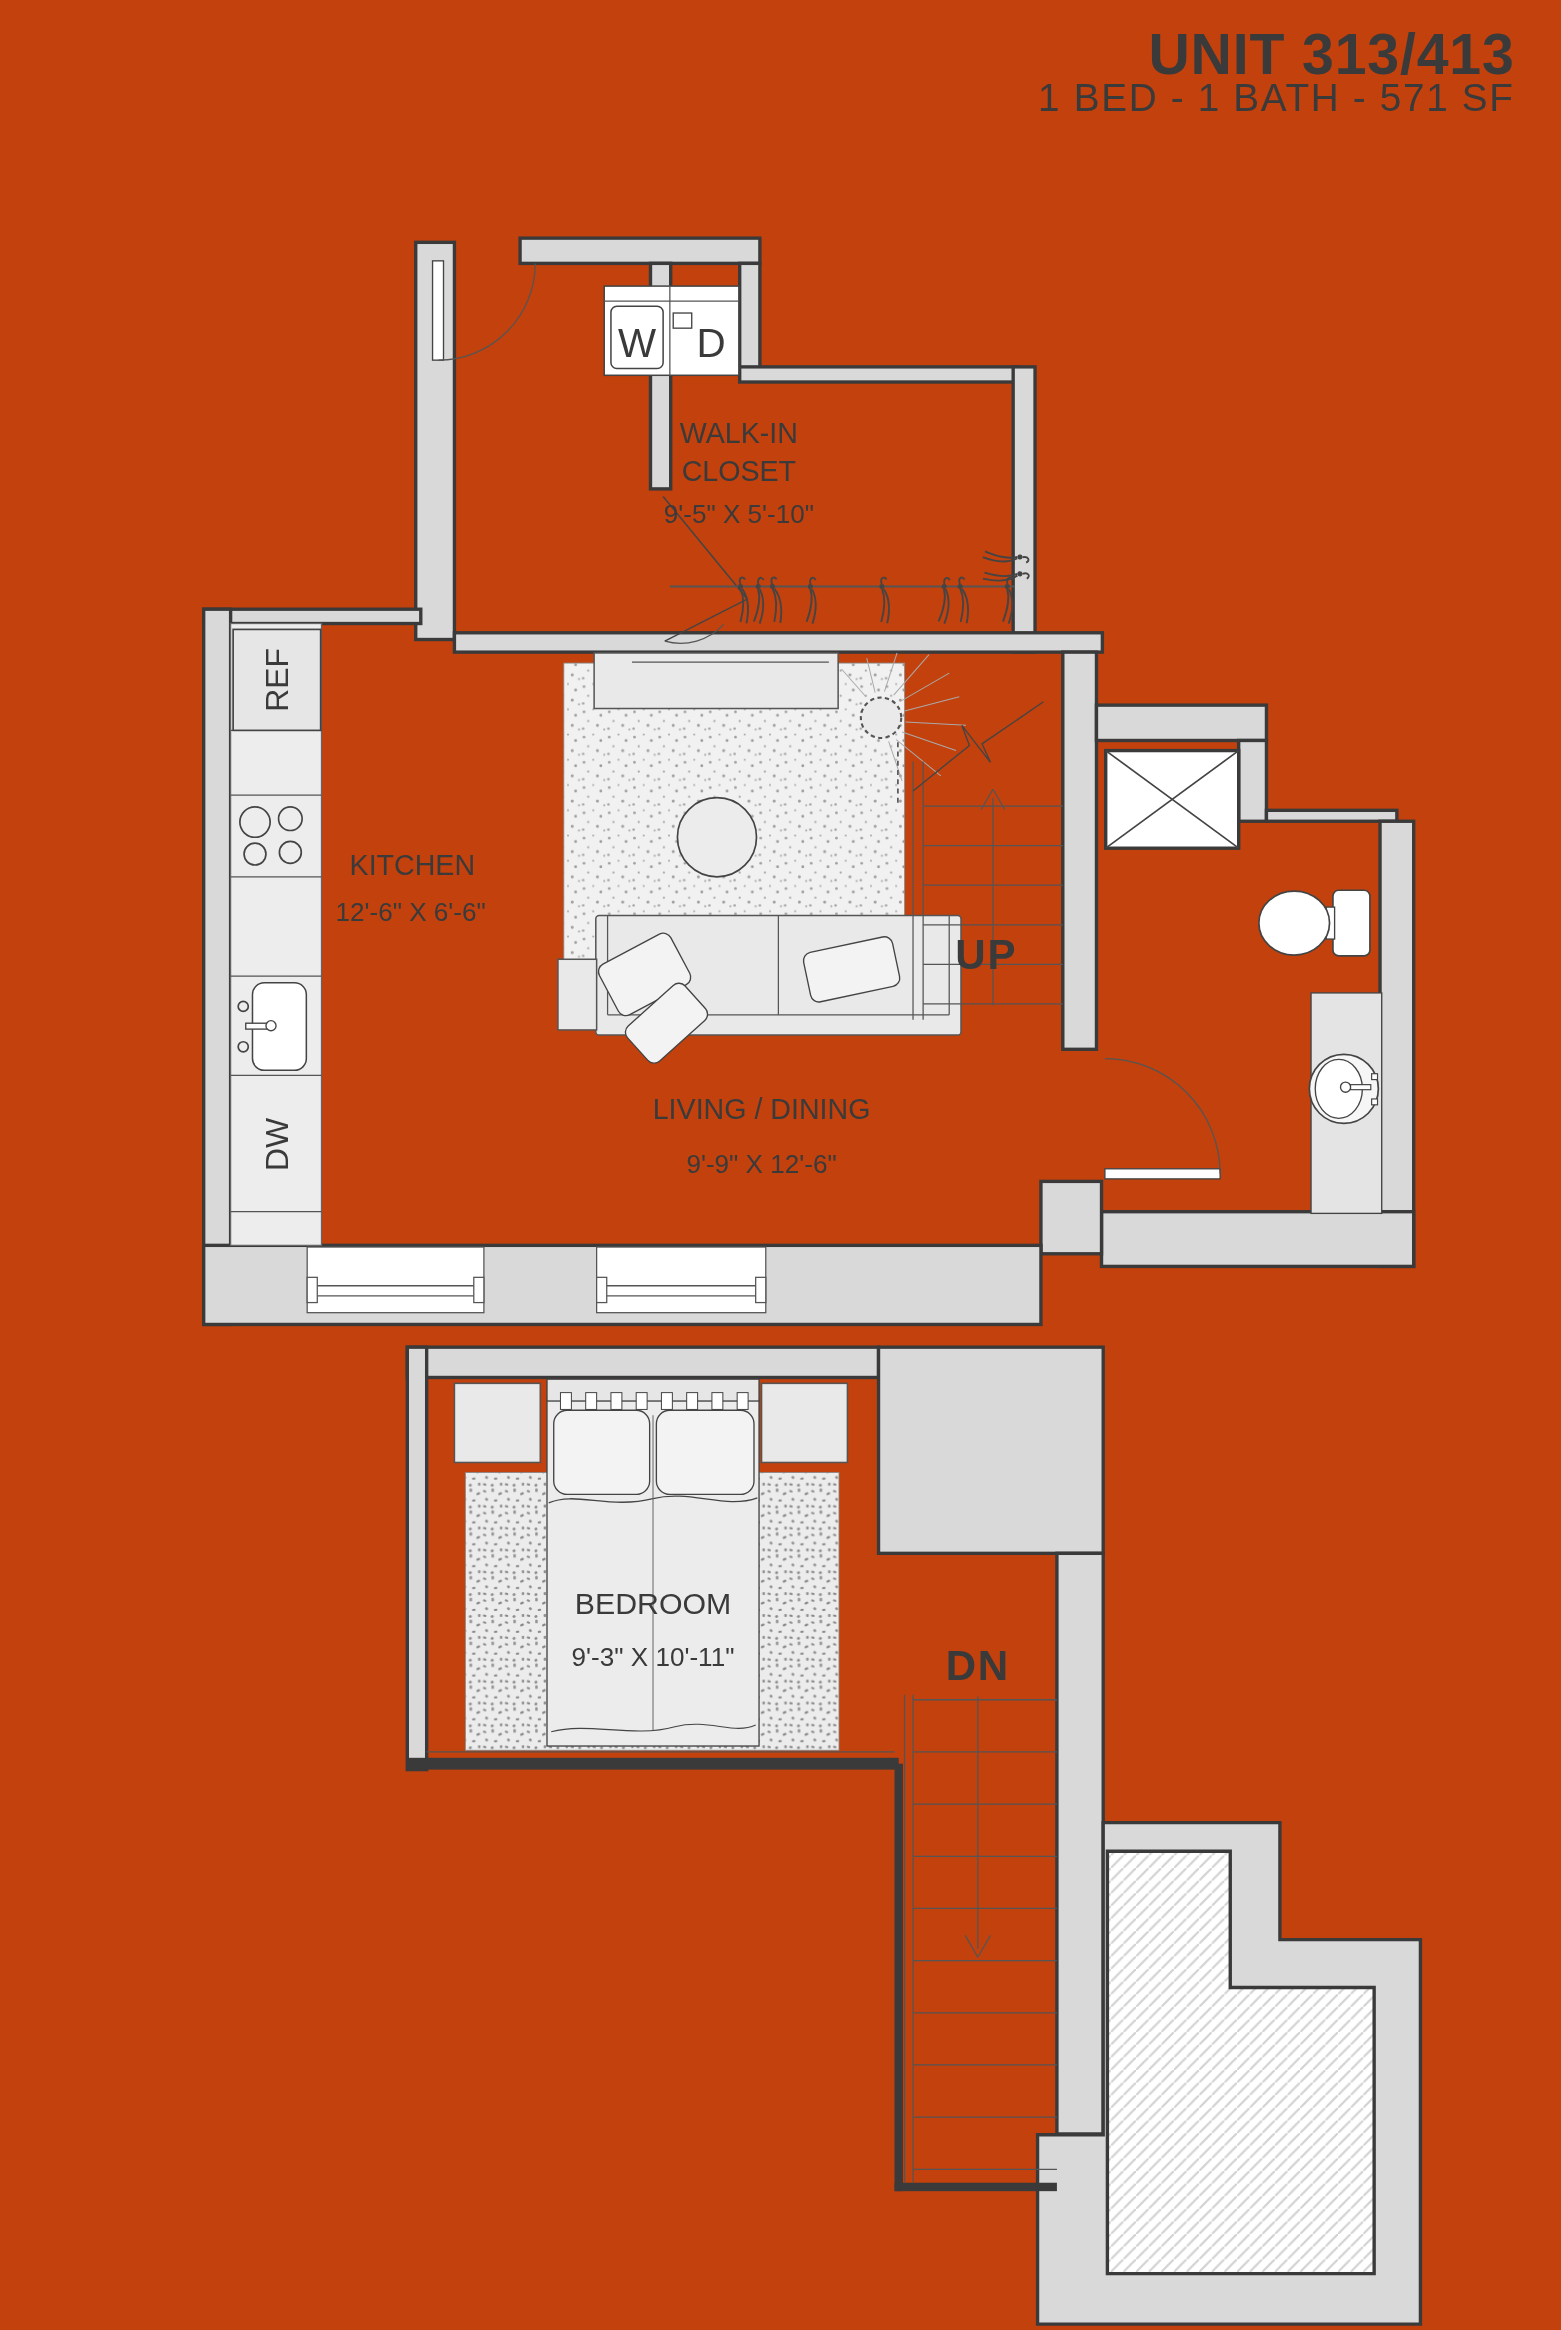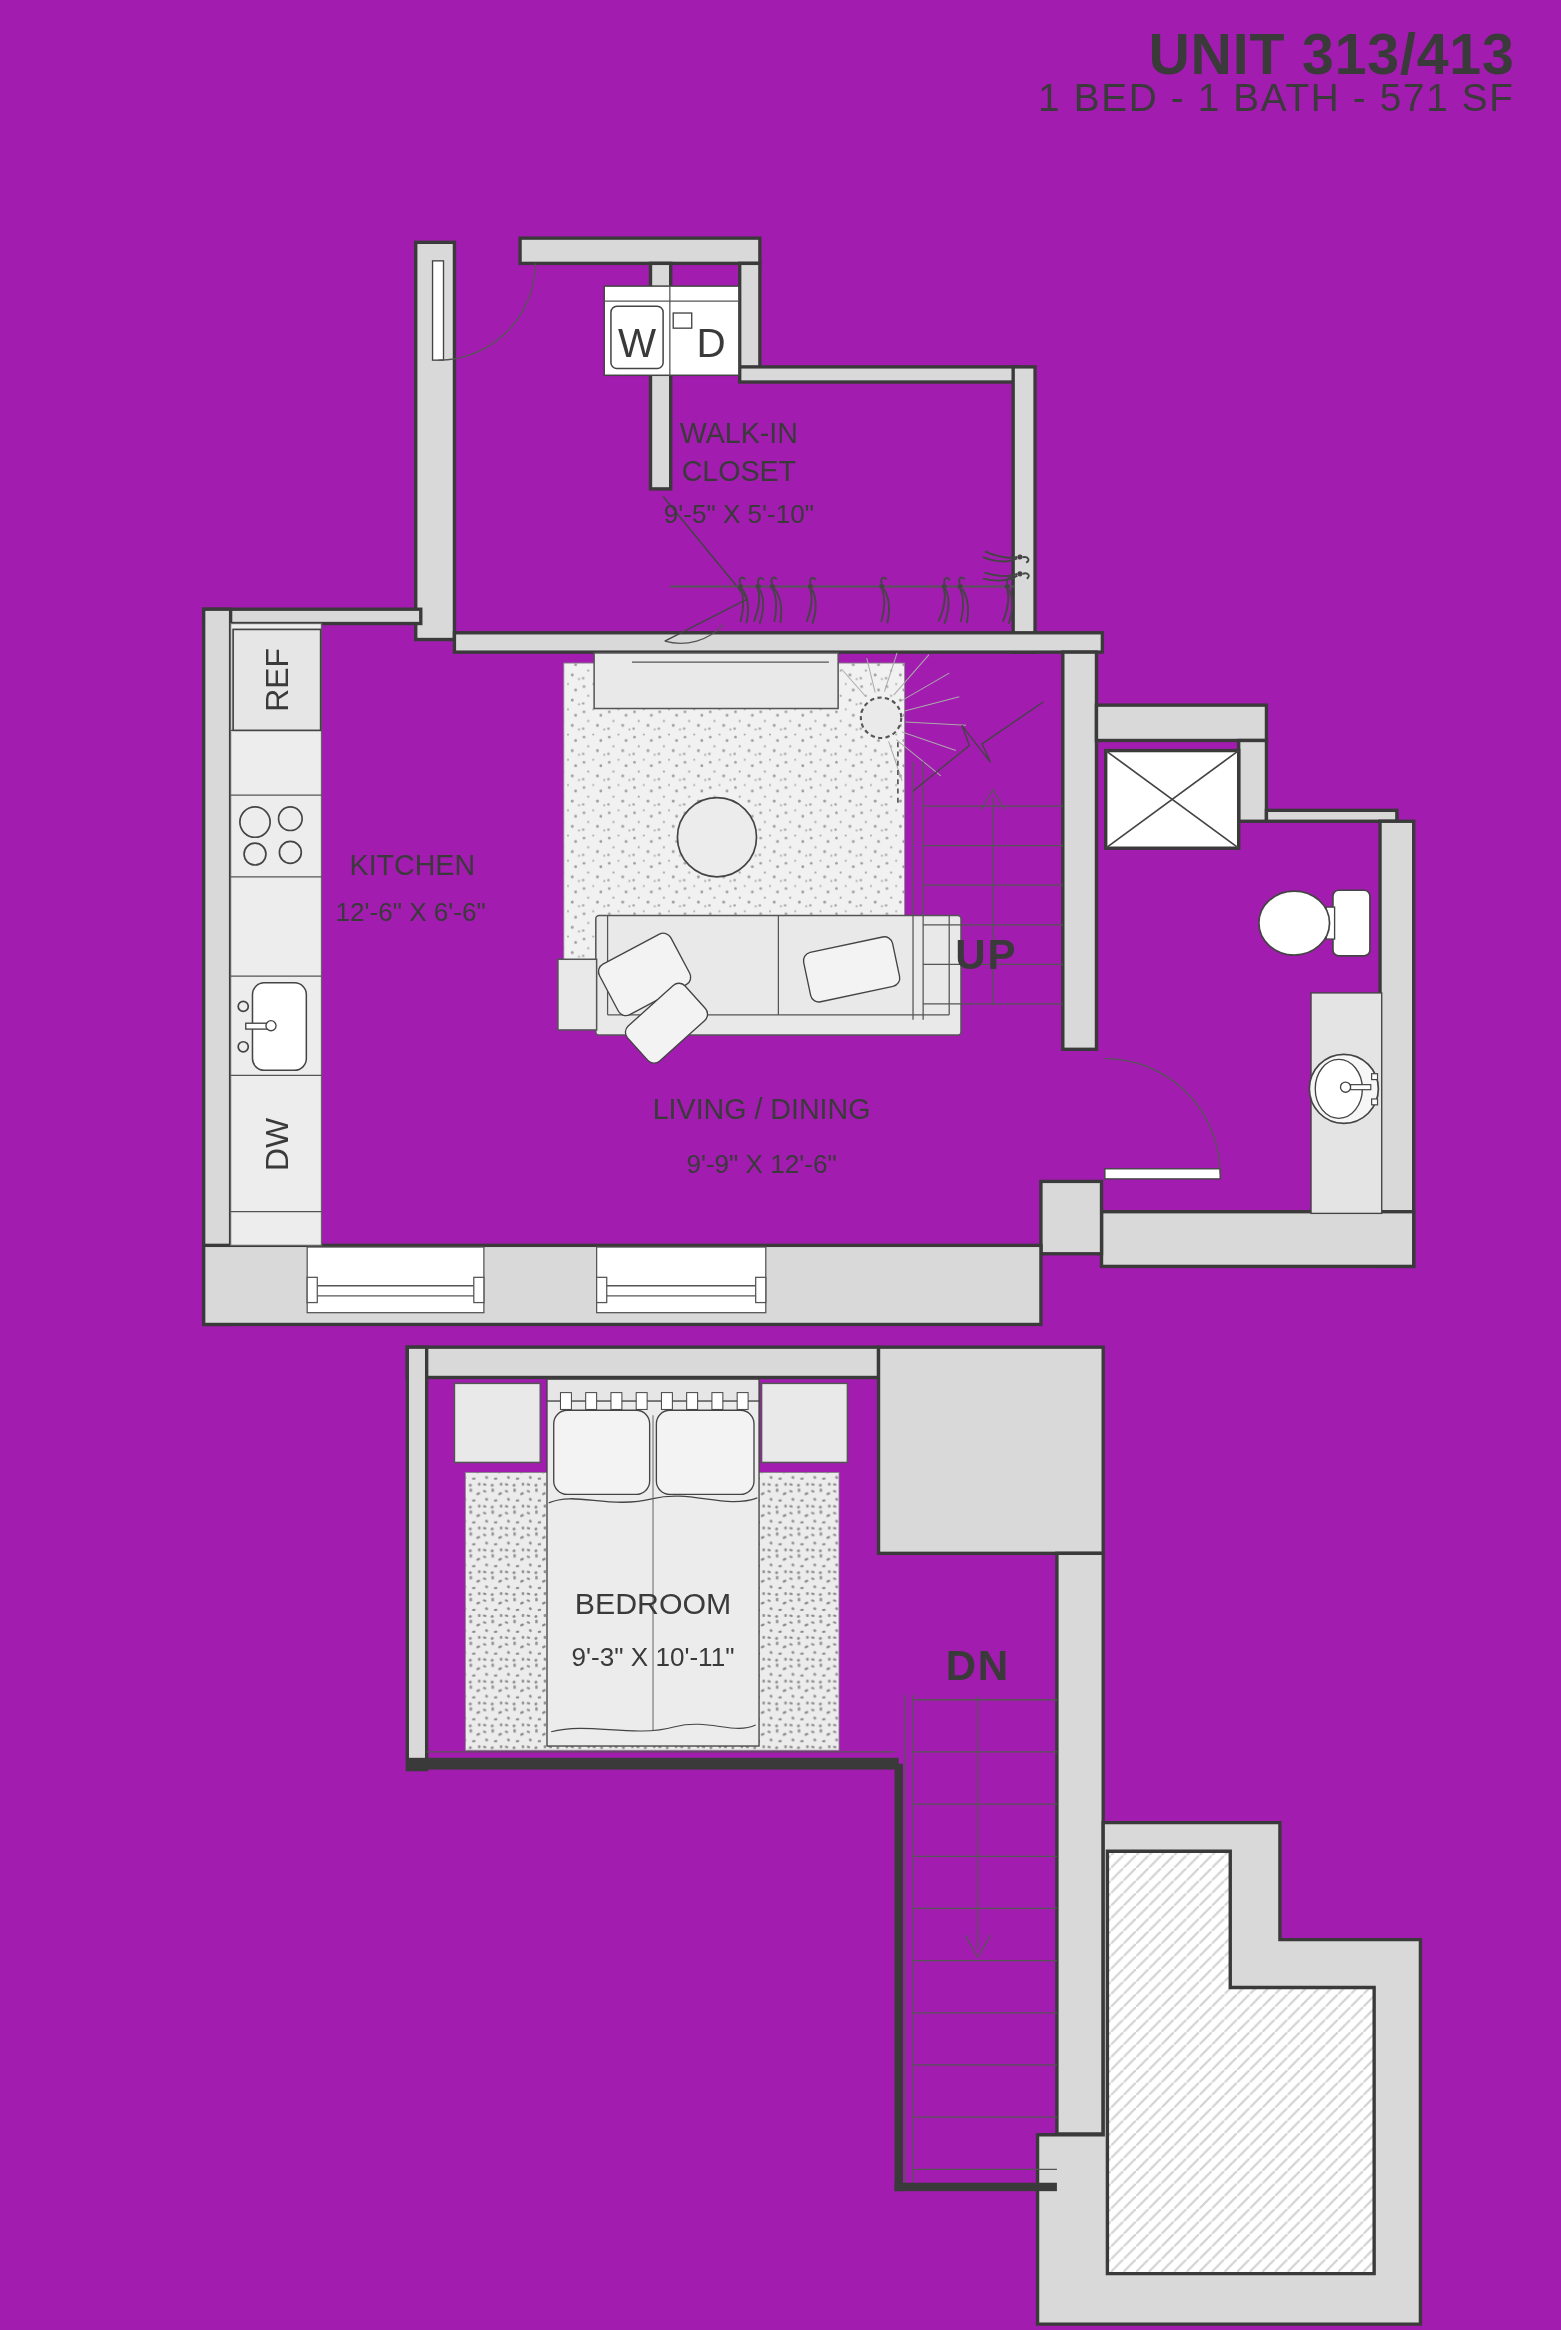--- a/index.html
+++ b/index.html
@@ -1,17 +1,17 @@
 <!DOCTYPE html>
 <html style="font-size:13.5px"><head>
 <meta charset="utf-8">
 <style>
   html,body{margin:0;padding:0;background:#ffffff;}
   body{font-family:"Liberation Sans", sans-serif;}
-  .page{width:1561px;height:2330px;position:relative;background:#a21caf;}
+  .page{width:1561px;height:2330px;position:relative;background:#c2410c;}
   svg{display:block;}
   text{fill:#3a3a3a;}
   .t-title{font-size:68px;font-weight:bold;letter-spacing:1px;}
   .t-sub{font-size:46px;font-weight:normal;letter-spacing:2px;}
   .t-room{font-size:34px;}
   .t-dims{font-size:31px;}
   .t-appl{font-size:48px;}
   .t-applsm{font-size:38px;}
   .t-stair{font-size:50px;font-weight:600;letter-spacing:2px;}
   .wall{fill:#d9d9d9;stroke:#3a3a3a;stroke-width:4;}

